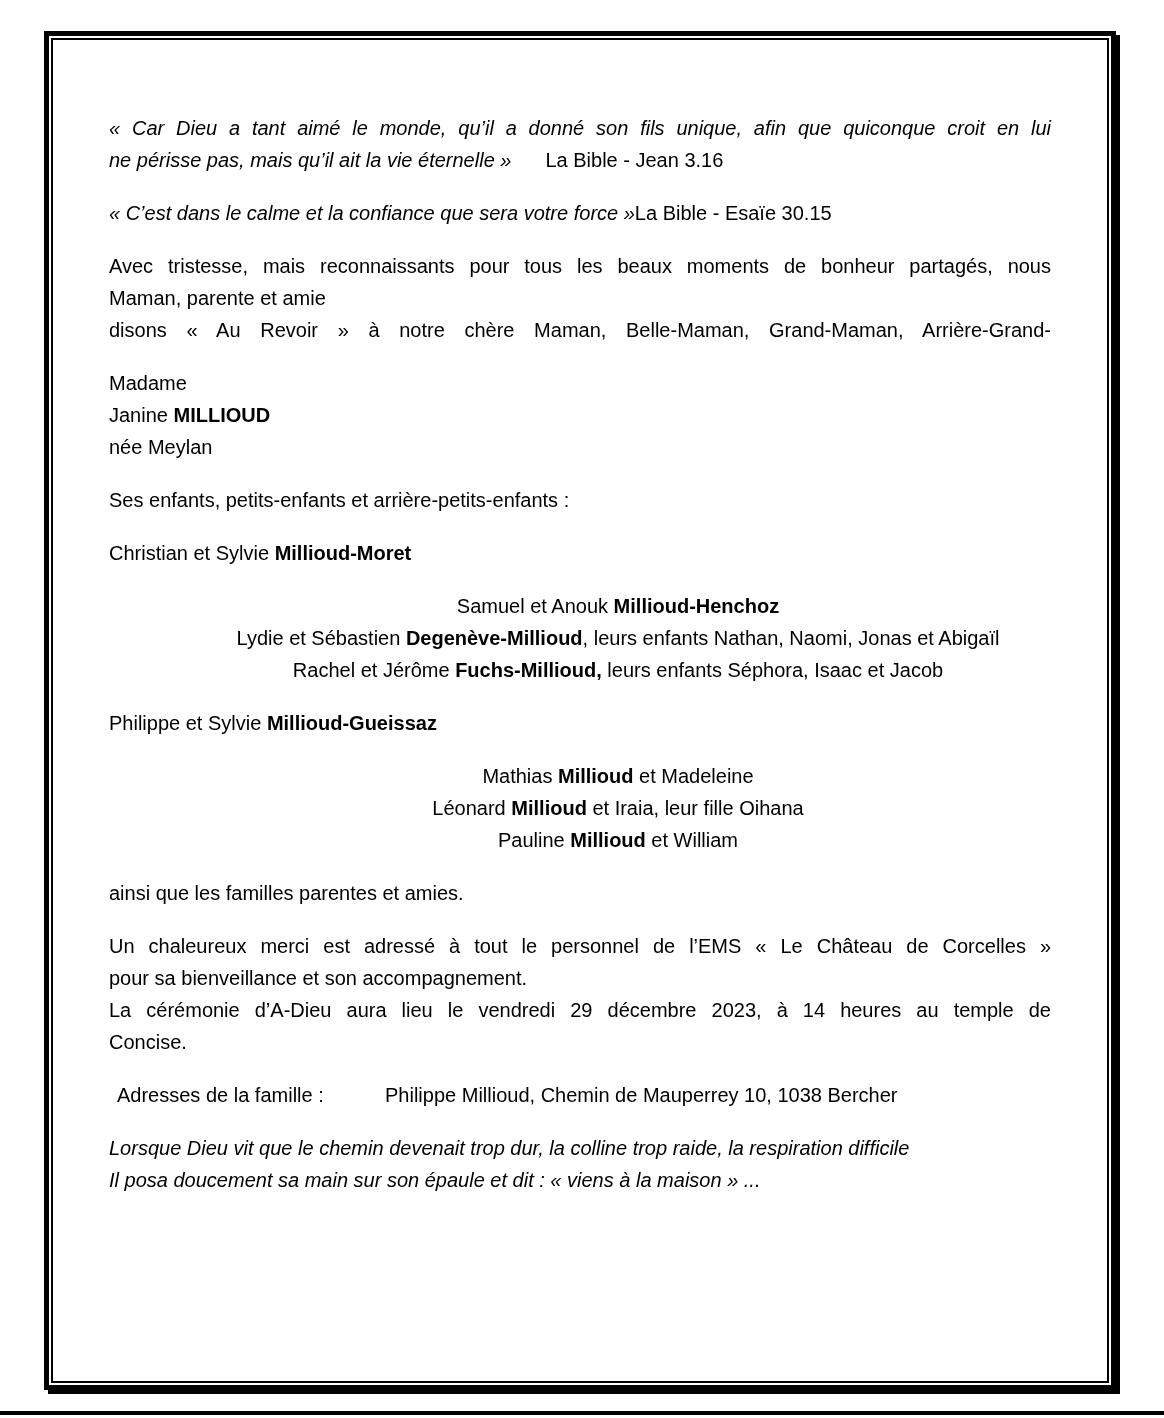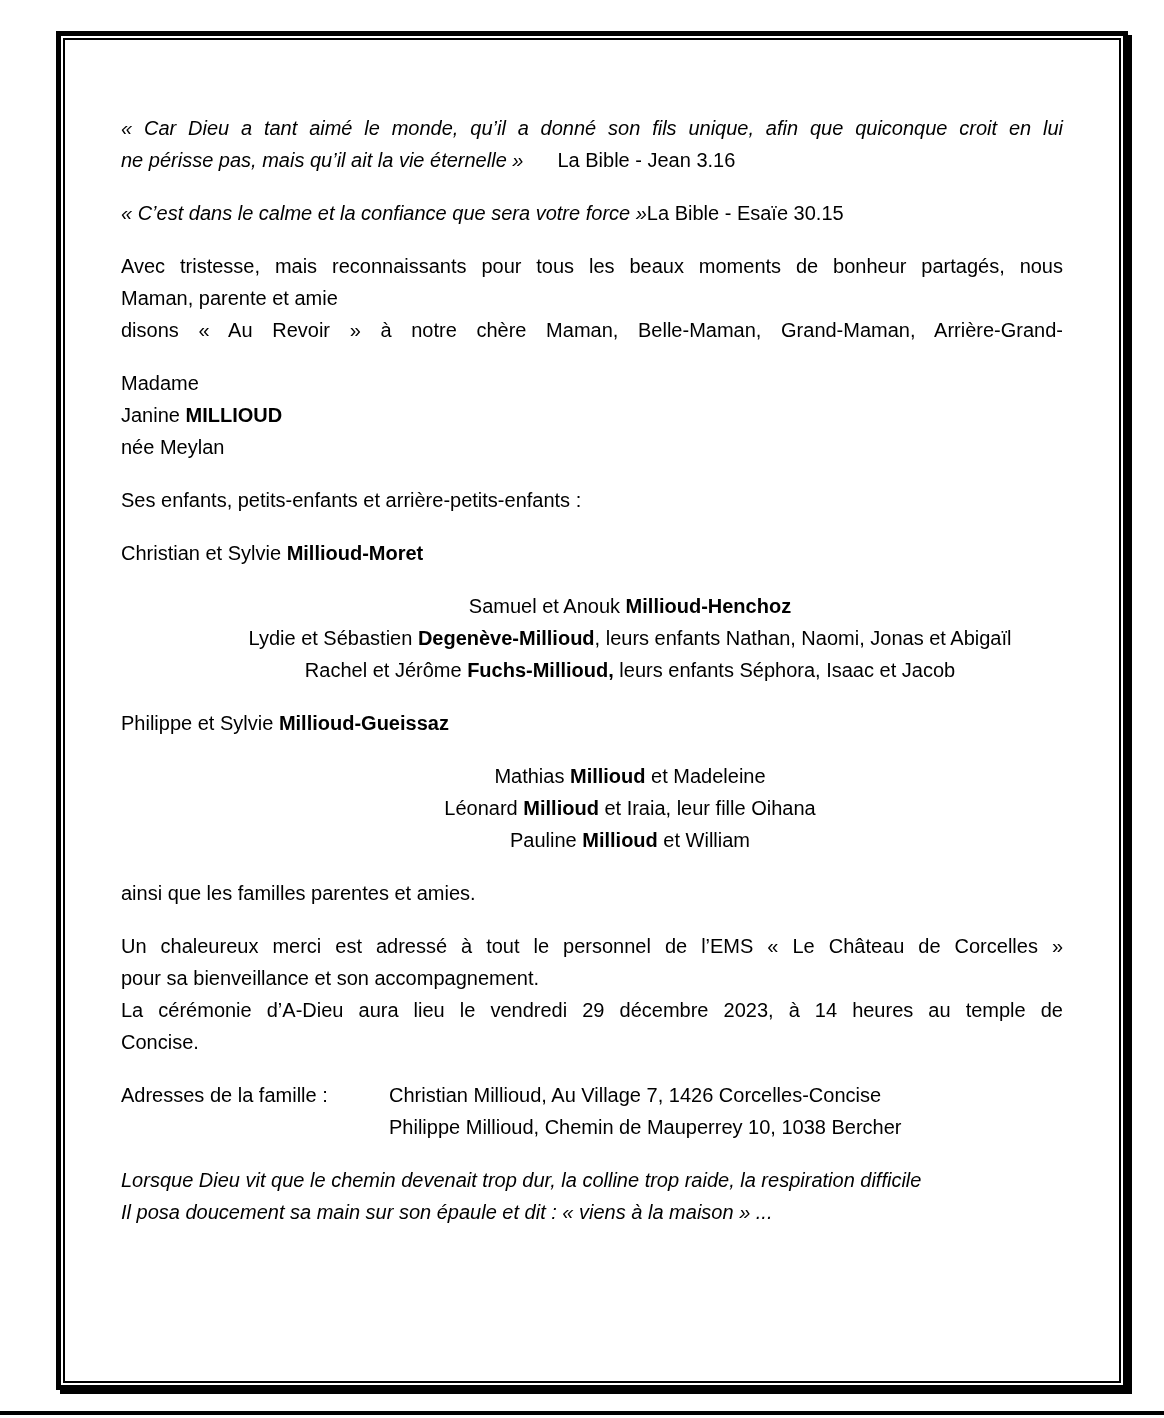--- a/index.html
+++ b/index.html
@@ -11,21 +11,21 @@
     width: 1164px;
     height: 1418px;
     position: relative;
     font-family: "Liberation Sans", "DejaVu Sans", sans-serif;
     font-size: 20px;
     line-height: 32px;
     color: #000000;
   }
   .page-frame {
     position: absolute;
-    left: 56px;
+    left: 44px;
     top: 31px;
     width: 1072px;
     height: 1359px;
     box-sizing: border-box;
     border: 5px solid #000;
     padding: 2px;
     box-shadow: 4px 4px 0 0 #000;
     background: #fff;
   }
   .page-frame-inner {
@@ -46,21 +46,21 @@
     text-align-last: justify;
     white-space: normal;
   }
   .ital { font-style: italic; }
   .b { font-weight: bold; }
   .center { }
   .indent { padding-left: 76px; text-align: center; }
   .src1 { font-style: normal; margin-left: 34px; }
   .src2 { font-style: normal; }
   .addr-row { display: flex; }
-  .addr-label { width: 268px; flex: 0 0 268px; }
+  .addr-label { width: 268px; flex: 0 0 268px; margin-left: 8px; }
   .page-break-line {
     position: absolute;
     left: 0;
     top: 1411px;
     width: 1164px;
     height: 4px;
     background: #000;
   }
 </style>
 </head>
@@ -122,21 +122,20 @@
     <div class="para">
       <div class="line jl">Un chaleureux merci est adressé à tout le personnel de l’EMS « Le Château de Corcelles »</div>
       <div class="line">pour sa bienveillance et son accompagnement.</div>
       <div class="line jl">La cérémonie d’A-Dieu aura lieu le vendredi 29 décembre 2023, à 14 heures au temple de</div>
       <div class="line">Concise.</div>
     </div>
 
     <div class="para addr-row">
       <div class="addr-label line">Adresses de la famille :</div>
       <div>
-        <div class="line">Christian Millioud, Au Village 7, 1426 Corcelles-Concise</div>
         <div class="line">Philippe Millioud, Chemin de Mauperrey 10, 1038 Bercher</div>
       </div>
     </div>
 
     <div class="para ital">
       <div class="line">Lorsque Dieu vit que le chemin devenait trop dur, la colline trop raide, la respiration difficile</div>
       <div class="line">Il posa doucement sa main sur son épaule et dit : « viens à la maison » ...</div>
     </div>
 
   </div>

